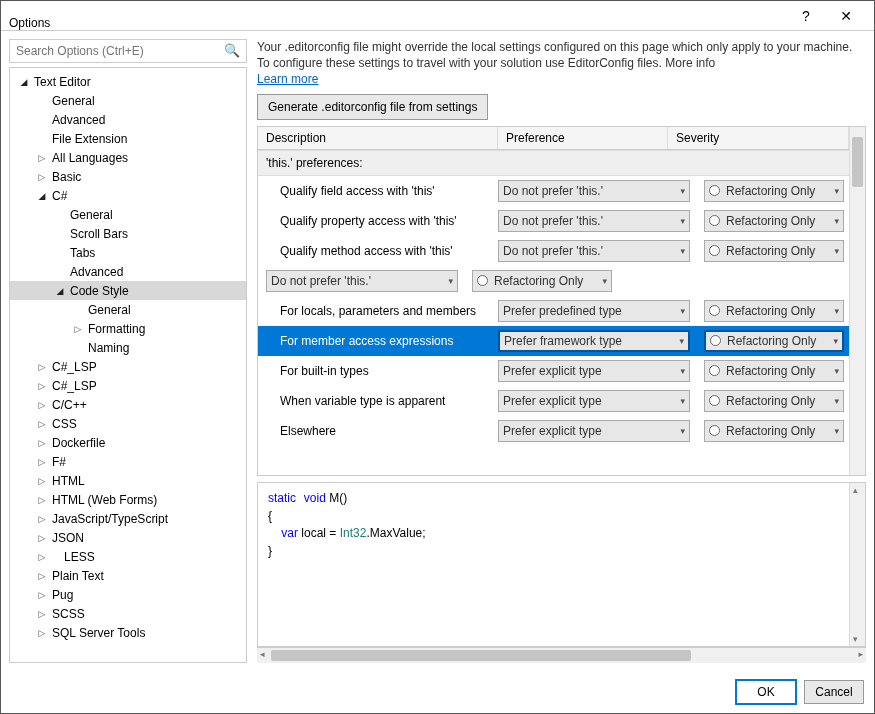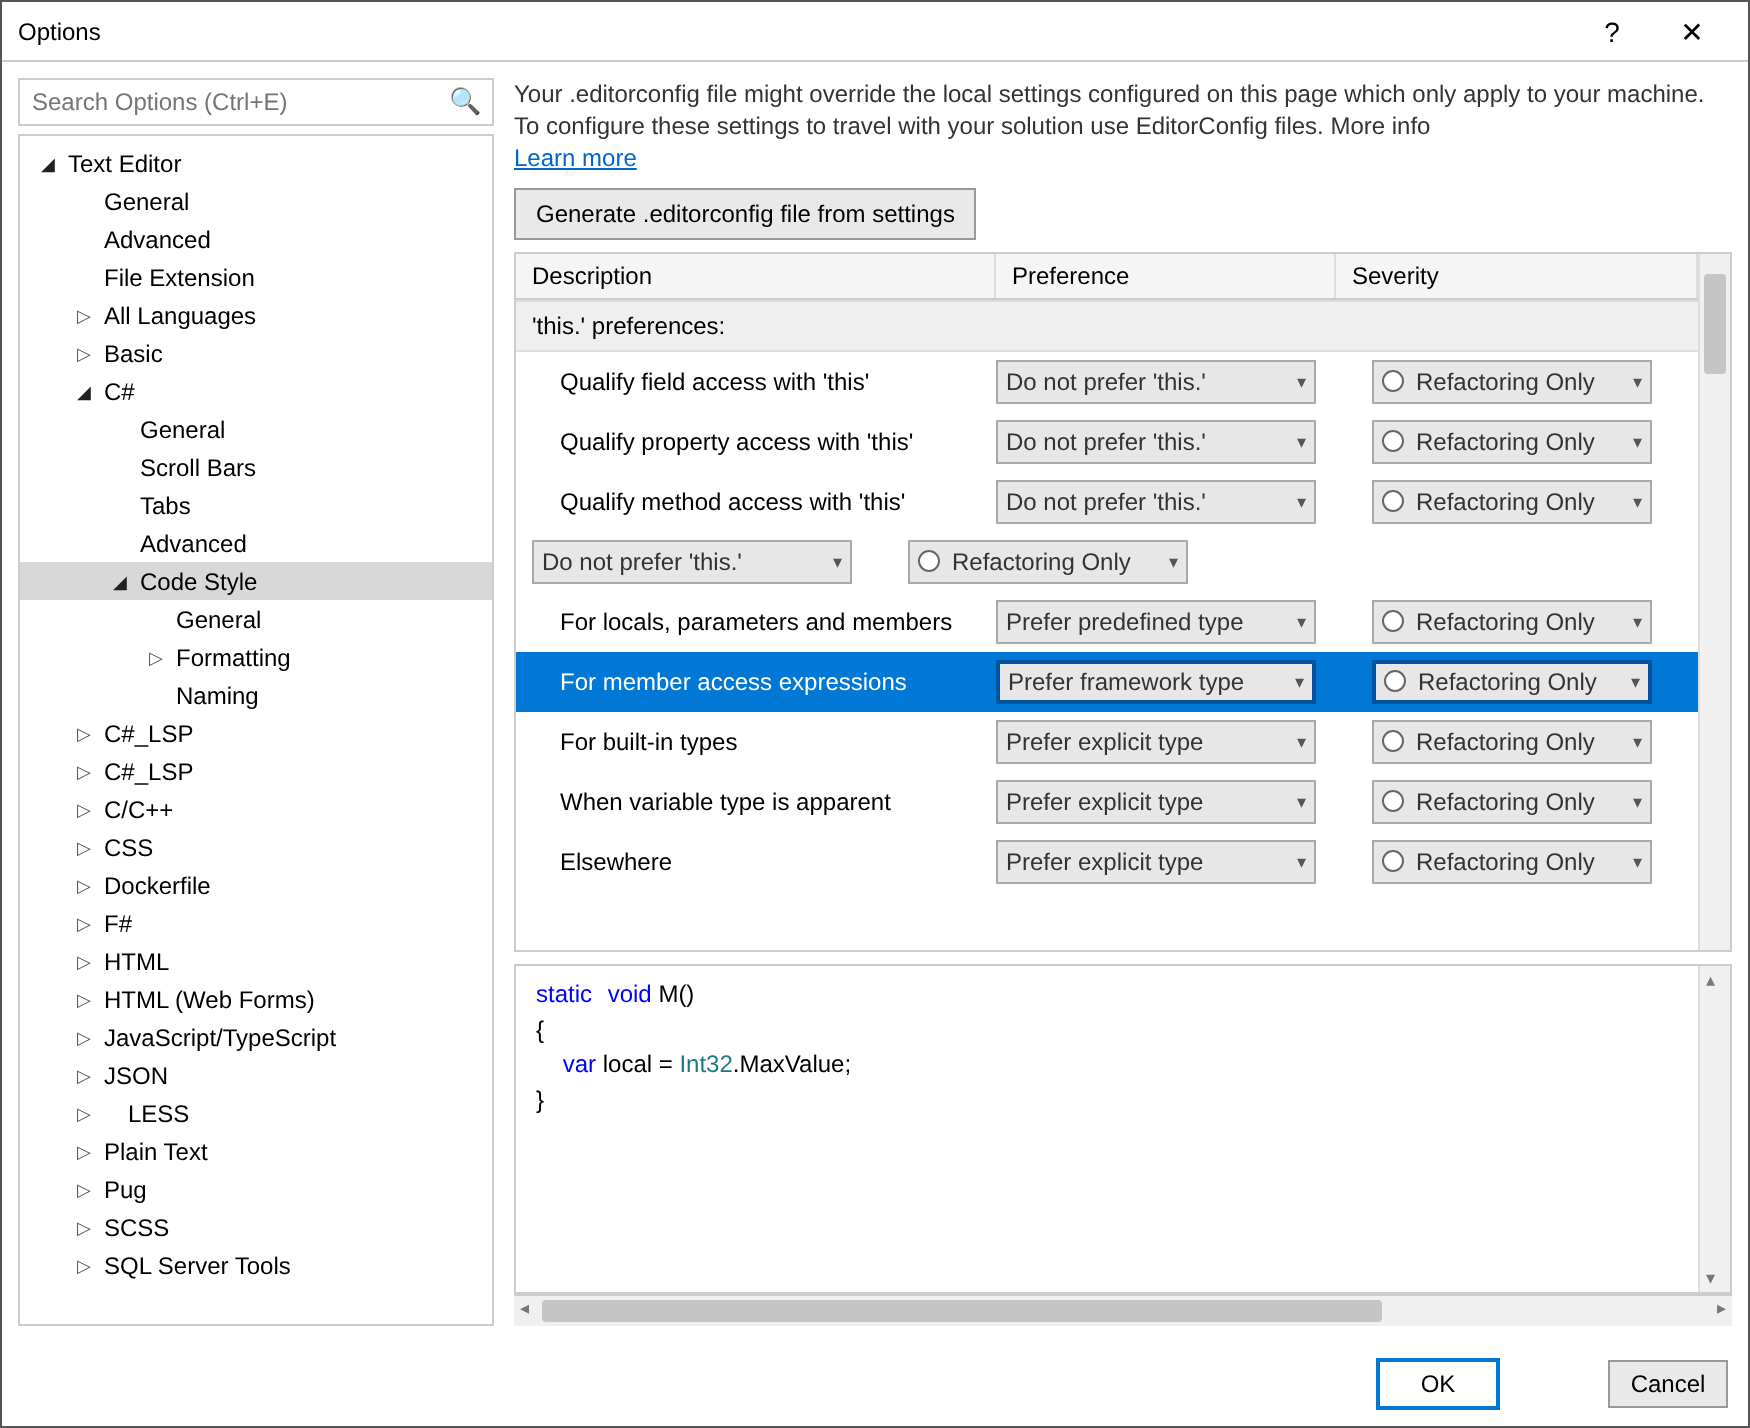--- a/index.html
+++ b/index.html
@@ -1,18 +1,18 @@
 <!DOCTYPE html>
 <html><head>
 <meta charset="utf-8">
 <style>
   * { box-sizing: border-box; font-family: "Segoe UI", Tahoma, sans-serif; font-size: 12px; }
   body { margin: 0; background: #fff; }
   .window { width: 875px; height: 714px; border: 1px solid #555; display: flex; flex-direction: column; background: #fff; }
-  .titlebar { height: 30px; display: flex; align-items: center; padding: 0 8px; border-bottom: 1px solid #ccc; }
+  .titlebar { height: 30px; display: flex; align-items: flex-end; padding: 0 8px; border-bottom: 1px solid #ccc; }
   .titlebar .title { flex: 1; font-size: 12px; }
   .titlebar .tbtn { width: 40px; height: 28px; display: flex; align-items: center; justify-content: center; font-size: 14px; cursor: default; }
   .body { flex: 1; display: flex; padding: 8px; gap: 10px; overflow: hidden; }
   .left { width: 238px; display: flex; flex-direction: column; }
   .search { position: relative; margin-bottom: 4px; }
   .search input { width: 100%; height: 24px; border: 1px solid #ccc; padding: 2px 24px 2px 6px; color: #666; }
   .search .mag { position: absolute; right: 6px; top: 4px; color: #666; font-size: 13px; }
   .tree { flex: 1; border: 1px solid #ccc; overflow-y: auto; padding: 4px 0; background: #fff; }
   .node { display: flex; align-items: center; height: 19px; white-space: nowrap; cursor: default; }
   .arrow { width: 12px; text-align: center; color: #555; font-size: 9px; }
@@ -29,34 +29,34 @@
   .c1 { width: 240px; }
   .c2 { width: 170px; }
   .c3 { flex: 1; }
   .rows { flex: 1; overflow: hidden; }
   .group-hdr { background: #efefef; padding: 5px 8px; border-bottom: 1px solid #ddd; border-top: 1px solid #ddd; }
   .row { display: flex; align-items: center; padding: 4px 0 4px 8px; }
   .row .desc { width: 232px; padding-left: 14px; }
   .row.sel { background: #0178d6; color: #fff; }
   .row.sel .combo, .row.sel .sev { border: 2px solid #0154a0; }
   .combo, .sev { height: 22px; border: 1px solid #aaa; background: #e7e7e7; display: flex; align-items: center; padding: 0 4px; position: relative; color: #333; }
-  .combo { width: 160px; margin-right: 28px; }
+  .combo { width: 192px; margin-right: 14px; }
   .sev { width: 140px; }
   .caret { position: absolute; right: 4px; font-size: 9px; color: #555; }
   .radio { width: 11px; height: 11px; border: 1px solid #666; border-radius: 50%; margin-right: 6px; background: #fff; }
   .vscroll { width: 16px; background: #f0f0f0; border-left: 1px solid #ddd; position: relative; }
   .vthumb { position: absolute; left: 2px; right: 2px; background: #c5c5c5; border-radius: 2px; }
   .code-pane { border: 1px solid #ccc; margin-top: 6px; height: 165px; display: flex; }
   .code { flex: 1; padding: 6px 10px; font-family: Consolas, monospace; font-size: 13px; line-height: 1.35; white-space: pre; overflow: hidden; }
   .kw { color: #0000ff; }
   .typ { color: #1c7b7b; }
   .hscroll { height: 16px; border-top: 1px solid #ccc; background: #f0f0f0; position: relative; }
   .hthumb { position: absolute; top: 2px; bottom: 2px; background: #c5c5c5; border-radius: 2px; }
   .footer { height: 42px; display: flex; justify-content: flex-end; align-items: center; gap: 8px; padding: 0 10px; }
-  .btn { width: 60px; height: 24px; border: 1px solid #999; background: #e9e9e9; display: flex; align-items: center; justify-content: center; cursor: default; margin-left: 47px; }
+  .btn { width: 60px; height: 24px; border: 1px solid #999; background: #e9e9e9; display: flex; align-items: center; justify-content: center; cursor: default; }
   .btn.primary { border: 1px solid #0178d6; background: #fff; outline: 1px solid #0178d6; }
 </style>
 </head>
 <body>
 
 <div class="window">
   <div class="titlebar">
     <div class="title">Options</div>
     <div class="tbtn">?</div>
     <div class="tbtn">✕</div>

